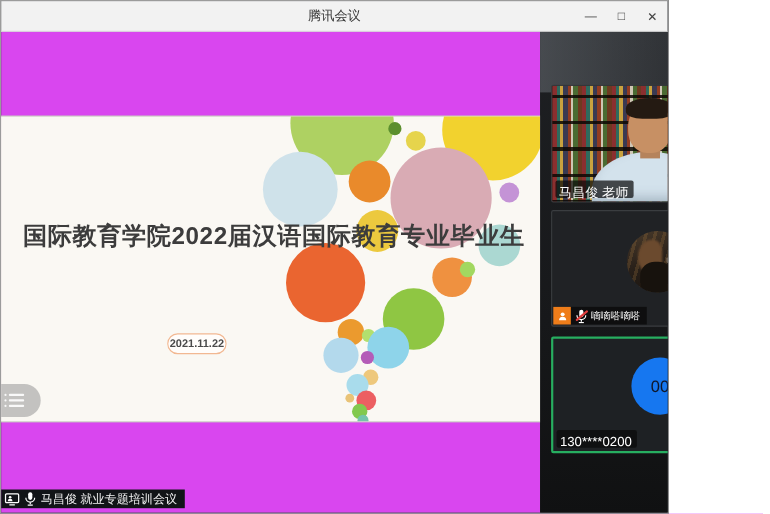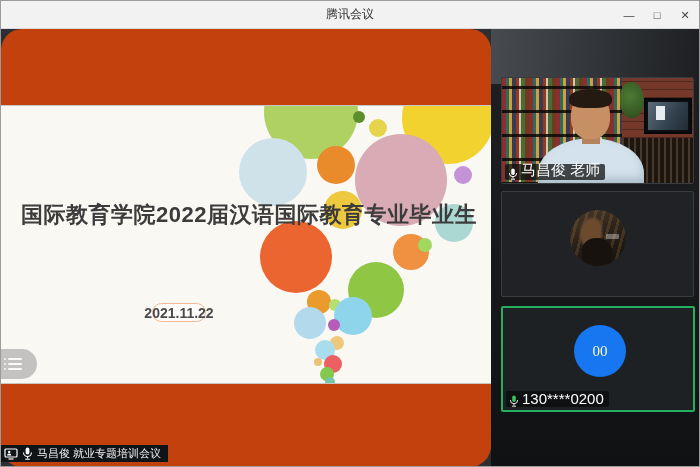--- a/index.html
+++ b/index.html
@@ -1,34 +1,34 @@
 <!DOCTYPE html>
 <html><head>
 <meta charset="utf-8">
 <style>
   * { margin:0; padding:0; box-sizing:border-box; }
   html,body { font-family:"Liberation Sans","DejaVu Sans",sans-serif; }
-  .window { position:relative; width:700px; height:467px; border:1px solid #9b9b9b; background:#2b2e33; overflow:hidden; }
+  .window { position:relative; width:608px; height:467px; border:1px solid #9b9b9b; background:#2b2e33; overflow:hidden; }
 
   
   .titlebar { position:absolute; left:0; top:0; width:100%; height:28px; background:#f2f2f2; border-bottom:1px solid #dcdcdc; display:flex; align-items:center; justify-content:center; }
   .titlebar-title { font-size:12px; color:#333; }
   .win-controls { position:absolute; right:0; top:0; height:28px; display:flex; }
   .win-btn { width:28px; height:28px; display:flex; align-items:center; justify-content:center; font-size:11px; color:#444; cursor:default; }
 
   
   .main { position:absolute; left:0; top:28px; width:700px; height:438px; display:flex; }
-  .share-area { position:relative; width:490px; height:100%; background:#c2410c;border-radius:21px; }
+  .share-area { position:relative; width:490px; height:100%; background:#d946ef; }
 
   
   .slide { position:absolute; left:0; top:77px; width:490px; height:277px; background:#faf8f3; overflow:hidden; box-shadow:0 0 0 1px #c9c7c2; }
   .bubble { position:absolute; border-radius:50%; }
   .slide-title { position:absolute; left:20px; top:95px; font-size:22px; line-height:28px; font-weight:bold; color:#3c3c3c; letter-spacing:0.5px; z-index:5; }
   .speaker-btn { position:absolute; left:47px; top:196px; width:93px; height:21px; border-radius:11px; display:flex; align-items:center; justify-content:center; font-size:11px; font-weight:bold; color:#fff; z-index:5; }
-  .date-pill { position:absolute; left:151px; top:197px; width:54px; height:19px; border-radius:10px; background:#fffdfb; border:1px solid #f2b892; display:flex; align-items:center; justify-content:center; font-size:14px; font-weight:bold; color:#4a4a4a; z-index:5; }
+  .date-pill { position:absolute; left:151px; top:197px; width:54px; height:19px; border-radius:10px; background:#fffdfb; border:1px solid #f2b892; display:flex; align-items:center; justify-content:center; font-size:10px; font-weight:bold; color:#4a4a4a; z-index:5; }
 
   
   .panel-handle { position:absolute; left:0; top:320px; width:36px; height:30px; background:rgba(150,150,150,0.55); border-radius:0 16px 16px 0; display:flex; align-items:center; padding-left:7px; z-index:8; }
   .handle-icon { display:flex; flex-direction:column; gap:3px; }
   .handle-icon i { display:block; width:14px; height:2px; background:rgba(255,255,255,0.9); border-radius:1px; position:relative; }
   .handle-icon i::before { content:""; position:absolute; left:-4px; top:0; width:2px; height:2px; background:rgba(255,255,255,0.9); border-radius:50%; }
 
   
   .status-bar { position:absolute; left:0; top:416px; height:17px; background:#111417; display:inline-flex; align-items:center; gap:4px; padding:0 7px 0 3px; z-index:9; }
   .status-bar svg { display:block; }
@@ -36,21 +36,21 @@
 
   
   .sidebar { position:relative; width:210px; height:100%; background:linear-gradient(180deg,#1e2023 0%,#17181a 60%,#101112 100%); }
   .sidebar-glow { position:absolute; left:0; top:0; width:100%; height:55px; background:linear-gradient(90deg,rgba(105,110,116,0.55),rgba(20,20,20,0)); pointer-events:none; }
 
   .tile { position:absolute; left:10px; width:193px; height:107px; background:#202225; border:1px solid #3a3d40; border-radius:2px; overflow:hidden; }
   .tile-1 { top:48px; }
   .tile-2 { top:162px; height:106px; }
   .tile-3 { top:277px; width:194px; height:106px; background:#1e2124; border:2px solid #27ae60; }
 
-  .tile-label { position:absolute; left:3px; bottom:3px; height:16px; background:rgba(10,10,10,0.72); display:inline-flex; align-items:flex-end; gap:3px; padding:0 5px 0 3px; border-radius:2px; font-size:15px; color:#fff; white-space:nowrap; z-index:6; }
+  .tile-label { position:absolute; left:3px; bottom:3px; height:16px; background:rgba(10,10,10,0.72); display:inline-flex; align-items:flex-start; gap:3px; padding:0 5px 0 3px; border-radius:2px; font-size:12px; color:#fff; white-space:nowrap; z-index:6;flex-direction:column; }
   .label-row { position:absolute; left:1px; bottom:1px; display:flex; align-items:stretch; z-index:6; }
   .person-badge { width:16px; height:16px; background:#ef7d1a; display:flex; align-items:center; justify-content:center; }
   .label-dark { height:16px; background:rgba(10,10,10,0.8); display:inline-flex; align-items:center; gap:3px; padding:0 6px 0 4px; font-size:9px; color:#fff; white-space:nowrap; }
   .mic-wrap { position:relative; width:11px; height:13px; }
   .mic-slash { position:absolute; left:-1px; top:5px; width:14px; height:2px; background:#e03e3e; transform:rotate(-40deg); border-radius:1px; }
 
   
   .video-scene { position:absolute; inset:0; background:#241a12; }
   .v-books { position:absolute; left:0; top:0; width:120px; height:107px;
     background:
@@ -72,21 +72,21 @@
 
   
   .avatar-circle { position:absolute; left:68px; top:18px; width:56px; height:56px; border-radius:50%; overflow:hidden;
     background:linear-gradient(160deg,#4a3b2b 0%,#2a211a 45%,#14100c 100%); }
   .avatar-streaks { position:absolute; inset:0; background:repeating-linear-gradient(105deg, rgba(150,110,60,0.28) 0 3px, transparent 3px 8px); }
   .a-hair { position:absolute; left:10px; top:8px; width:22px; height:30px; background:#6b4a2e; border-radius:60% 40% 40% 50%; filter:blur(1px); }
   .a-body { position:absolute; left:12px; top:28px; width:30px; height:28px; background:#17120d; border-radius:45% 45% 0 0; }
   .a-watermark { position:absolute; right:7px; top:24px; width:13px; height:5px; background:rgba(255,255,255,0.35); border-radius:1px; }
 
   
-  .num-avatar { position:absolute; left:71px; top:17px; width:52px; height:52px; border-radius:50%; display:flex; align-items:center; justify-content:center; font-size:15px; color:#fef9c3;font-family:Liberation Serif, serif; }
+  .num-avatar { position:absolute; left:71px; top:17px; width:52px; height:52px; border-radius:50%; display:flex; align-items:center; justify-content:center; font-size:15px; color:#0f172a; }
 </style>
 </head>
 <body>
 
 <div class="window">
 
   <div class="titlebar">
     <span class="titlebar-title">腾讯会议</span>
     <div class="win-controls">
       <span class="win-btn">—</span>
@@ -187,20 +187,40 @@
         </div>
       </div>
 
       <div class="tile tile-2">
         <div class="avatar-circle">
           <div class="avatar-streaks"></div>
           <div class="a-hair"></div>
           <div class="a-body"></div>
           <div class="a-watermark"></div>
         </div>
+        <div class="label-row">
+          <span class="person-badge">
+            <svg width="9" height="9" viewBox="0 0 10 10">
+                <circle cx="5" cy="3.1" r="2" fill="#fff"></circle>
+                <path d="M1.4 9 a3.6 3.6 0 0 1 7.2 0 z" fill="#fff"></path>
+              </svg>
+          </span>
+          <span class="label-dark">
+            <span class="mic-wrap">
+              <svg width="11" height="13" viewBox="0 0 11 13">
+                <rect x="3.6" y="0.5" width="3.8" height="7" rx="1.9" fill="#fff"></rect>
+                <path d="M1.5 5.5 a4 4 0 0 0 8 0" fill="none" stroke="#fff" stroke-width="1.1"></path>
+                <line x1="5.5" y1="9.5" x2="5.5" y2="11.5" stroke="#fff" stroke-width="1.1"></line>
+                <line x1="3.2" y1="12.2" x2="7.8" y2="12.2" stroke="#fff" stroke-width="1.1"></line>
+              </svg>
+              <i class="mic-slash"></i>
+            </span>
+            <span>嘀嘀嗒嘀嗒</span>
+          </span>
+        </div>
       </div>
 
       <div class="tile tile-3" style="border-color: rgb(39, 174, 96);">
         <div class="num-avatar" id="num-avatar" style="background: rgb(22, 119, 240);">00</div>
         <div class="tile-label">
           <svg width="10" height="12" viewBox="0 0 11 13">
             <rect x="3.6" y="0.5" width="3.8" height="7" rx="1.9" fill="#35c75a"></rect>
             <path d="M1.5 5.5 a4 4 0 0 0 8 0" fill="none" stroke="#e8e8e8" stroke-width="1.1"></path>
             <line x1="5.5" y1="9.5" x2="5.5" y2="11.5" stroke="#e8e8e8" stroke-width="1.1"></line>
             <line x1="3.2" y1="12.2" x2="7.8" y2="12.2" stroke="#e8e8e8" stroke-width="1.1"></line>

